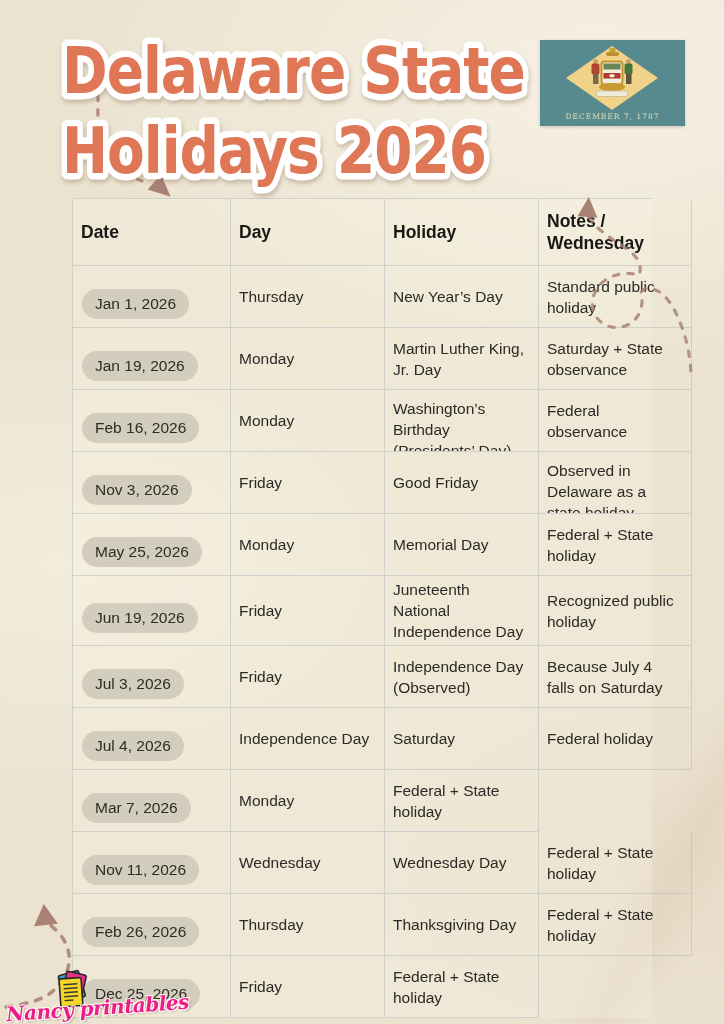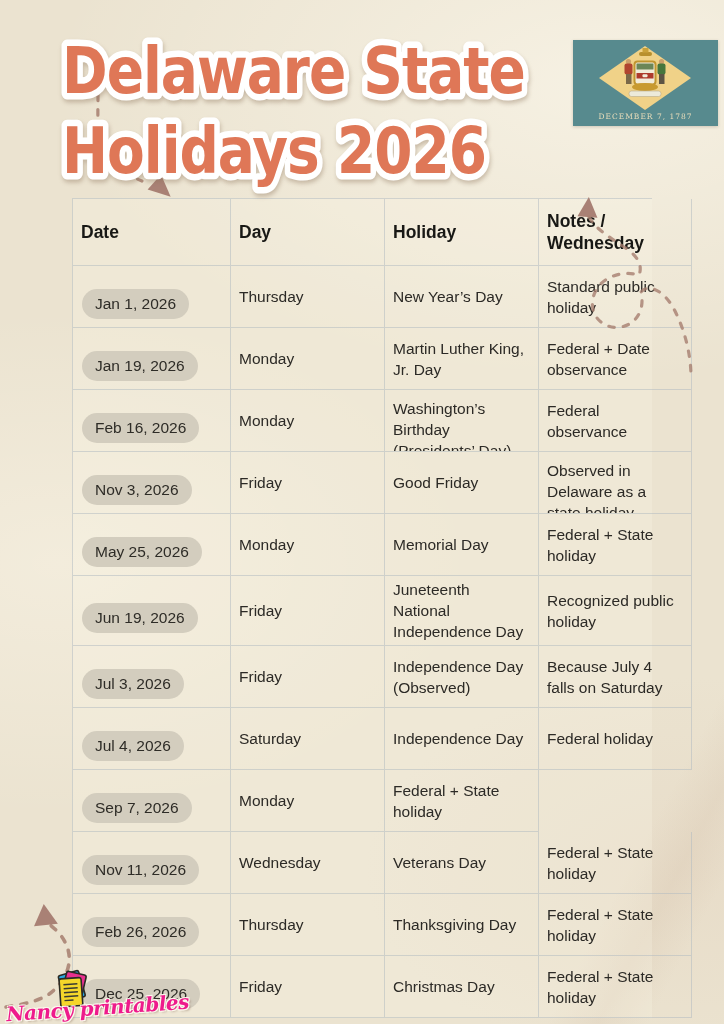--- a/index.html
+++ b/index.html
@@ -12,21 +12,21 @@
       radial-gradient(700px 420px at 8% 55%, rgba(255,250,238,0.40), transparent 60%),
       radial-gradient(500px 300px at 95% 85%, rgba(216,190,168,0.18), transparent 65%),
       #ebe3d0;
   }
   svg{display:block}
   .title-art{position:absolute;left:0;top:0;z-index:3;pointer-events:none}
   .title-text{
     font-family:"DejaVu Sans","Liberation Sans",sans-serif;
     font-weight:bold;letter-spacing:-1px;
   }
-  .flag{position:absolute;left:573px;top:40px;width:145px;height:86px;z-index:2;
+  .flag{position:absolute;left:540px;top:40px;width:145px;height:86px;z-index:2;
         box-shadow:0 1px 3px rgba(90,80,60,0.25);text-align:center;}
   
   .ht{position:absolute;left:72px;top:198px;width:580px;z-index:2;
       border-top:1px solid rgba(178,188,193,0.55);
       border-left:1px solid rgba(178,188,193,0.55);
       background:rgba(252,246,230,0.25);box-sizing:border-box;}
   .trow{display:grid;grid-template-columns:158px 154px 154px 153px;height:62px;box-sizing:border-box;}
   .trow.header{height:67px;}
   .trow.tall{height:70px;}
   .cell{
@@ -115,21 +115,21 @@
           <div class="cell">Thursday</div>
           <div class="cell">New Year’s Day</div>
           <div class="cell">Standard public holiday</div>
         </div>
         <div class="trow">
           <div class="cell">
             <span class="pill">Jan 19, 2026</span>
           </div>
           <div class="cell">Monday</div>
           <div class="cell">Martin Luther King, Jr. Day</div>
-          <div class="cell">Federal + Date observance</div>
+          <div class="cell">Saturday + State observance</div>
         </div>
         <div class="trow">
           <div class="cell">
             <span class="pill">Feb 16, 2026</span>
           </div>
           <div class="cell">Monday</div>
           <div class="cell top-clip">Washington’s Birthday (Presidents’ Day)</div>
           <div class="cell">Federal observance</div>
         </div>
         <div class="trow">
@@ -161,53 +161,52 @@
             <span class="pill">Jul 3, 2026</span>
           </div>
           <div class="cell">Friday</div>
           <div class="cell">Independence Day (Observed)</div>
           <div class="cell">Because July 4 falls on Saturday</div>
         </div>
         <div class="trow">
           <div class="cell">
             <span class="pill">Jul 4, 2026</span>
           </div>
+          <div class="cell">Independence Day</div>
           <div class="cell">Saturday</div>
-          <div class="cell">Independence Day</div>
           <div class="cell">Federal holiday</div>
         </div>
         <div class="trow">
           <div class="cell">
-            <span class="pill">Sep 7, 2026</span>
+            <span class="pill">Mar 7, 2026</span>
           </div>
           <div class="cell">Monday</div>
           <div class="cell">Federal + State holiday</div>
         </div>
         <div class="trow">
           <div class="cell">
             <span class="pill">Nov 11, 2026</span>
           </div>
           <div class="cell">Wednesday</div>
-          <div class="cell">Veterans Day</div>
+          <div class="cell">Wednesday Day</div>
           <div class="cell">Federal + State holiday</div>
         </div>
         <div class="trow">
           <div class="cell">
             <span class="pill">Feb 26, 2026</span>
           </div>
           <div class="cell">Thursday</div>
           <div class="cell">Thanksgiving Day</div>
           <div class="cell">Federal + State holiday</div>
         </div>
         <div class="trow">
           <div class="cell">
             <span class="pill">Dec 25, 2026</span>
           </div>
           <div class="cell">Friday</div>
-          <div class="cell">Christmas Day</div>
           <div class="cell">Federal + State holiday</div>
         </div>
       </div>
   </div>
 
   <svg class="deco" width="724" height="1024" viewBox="0 0 724 1024">
     <g>
       <g transform="translate(588,209) rotate(4)">
         <polygon points="0,-12 -10,8 10,8" fill="#a98175"></polygon>
       </g>

